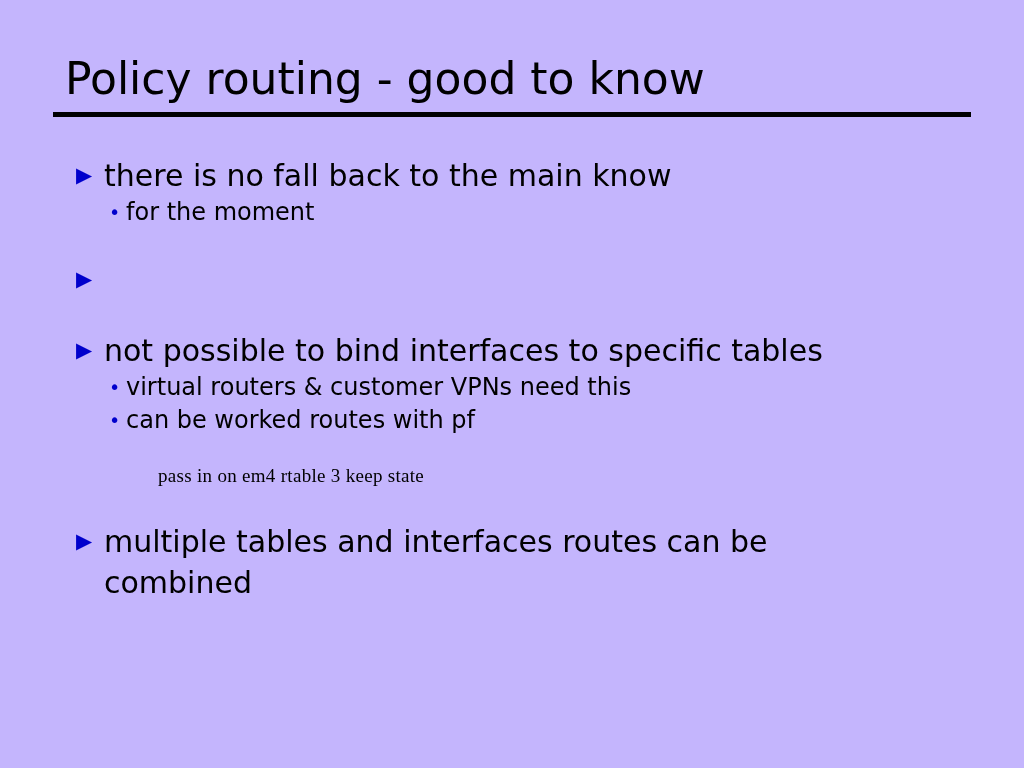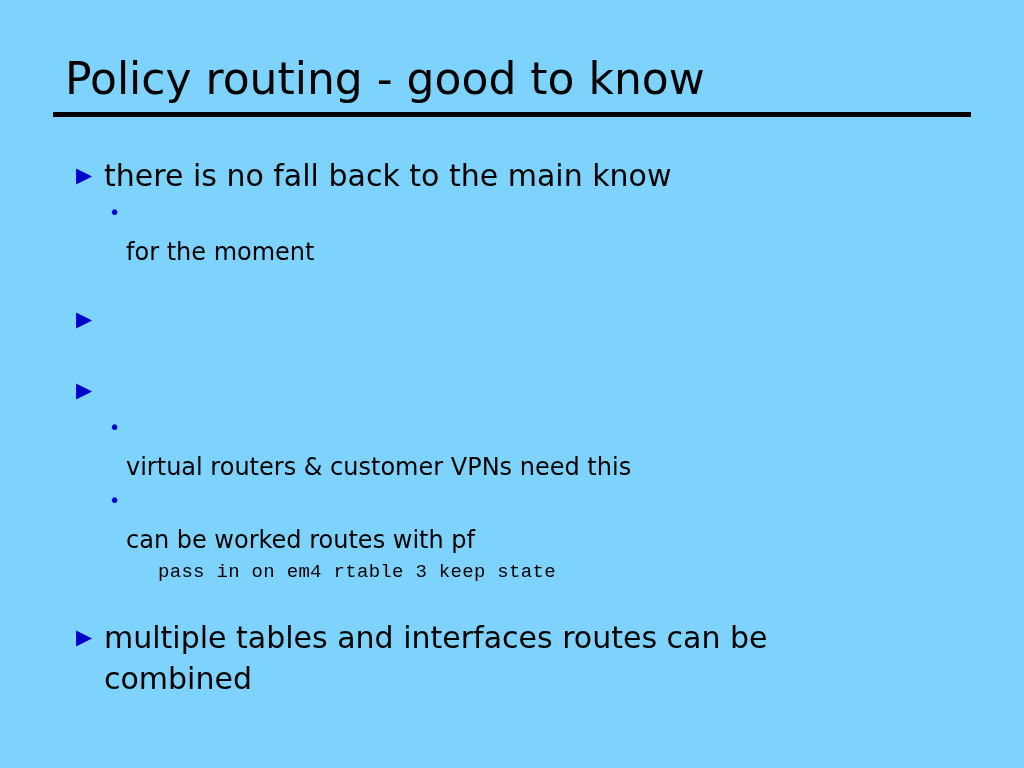--- a/index.html
+++ b/index.html
@@ -12,21 +12,21 @@
     background: #ffffff;
     font-family: "DejaVu Sans", sans-serif;
     color: #000000;
     overflow: hidden;
   }
 
   .slide {
     position: relative;
     width: 1024px;
     height: 768px;
-    background: #7dd3fc;
+    background: #c4b5fd;
   }
 
   
   .title-block {
     position: absolute;
     left: 53px;
     top: 52px;
     width: 918px;
   }
   .slide-title {
@@ -92,31 +92,31 @@
   }
   .l2 .marker {
     flex: 0 0 auto;
     width: 17px;
     color: #0000cc;
     font-size: 19px;
     line-height: 33px;
   }
   .l2 .text {
     flex: 1 1 auto;
-    margin-top: 40px;
   }
 
   
   .l3-code {
     padding-left: 82px;
-    font-family: Liberation Mono, monospace;
+    font-family: Liberation Serif, serif;
     font-size: 19px;
     line-height: 30px;
     color: #000000;
     letter-spacing: 0.3px;
+    margin-top: 24px;
   }
 </style>
 </head>
 <body>
 
 <div class="slide">
 
   <div class="title-block">
     <h1 class="slide-title">Policy routing - good to know</h1>
     <div class="title-rule"></div>
@@ -137,20 +137,21 @@
 
     <div class="group">
       <div class="l1">
         <span class="marker">▶</span>
       </div>
     </div>
 
     <div class="group">
       <div class="l1">
         <span class="marker">▶</span>
+        <span class="text">not possible to bind interfaces to specific tables</span>
       </div>
       <div class="l2">
         <span class="marker">•</span>
         <span class="text">virtual routers &amp; customer VPNs need this</span>
       </div>
       <div class="l2">
         <span class="marker">•</span>
         <span class="text">can be worked routes with pf</span>
       </div>
       <div class="l3-code">pass in on em4 rtable 3 keep state</div>

